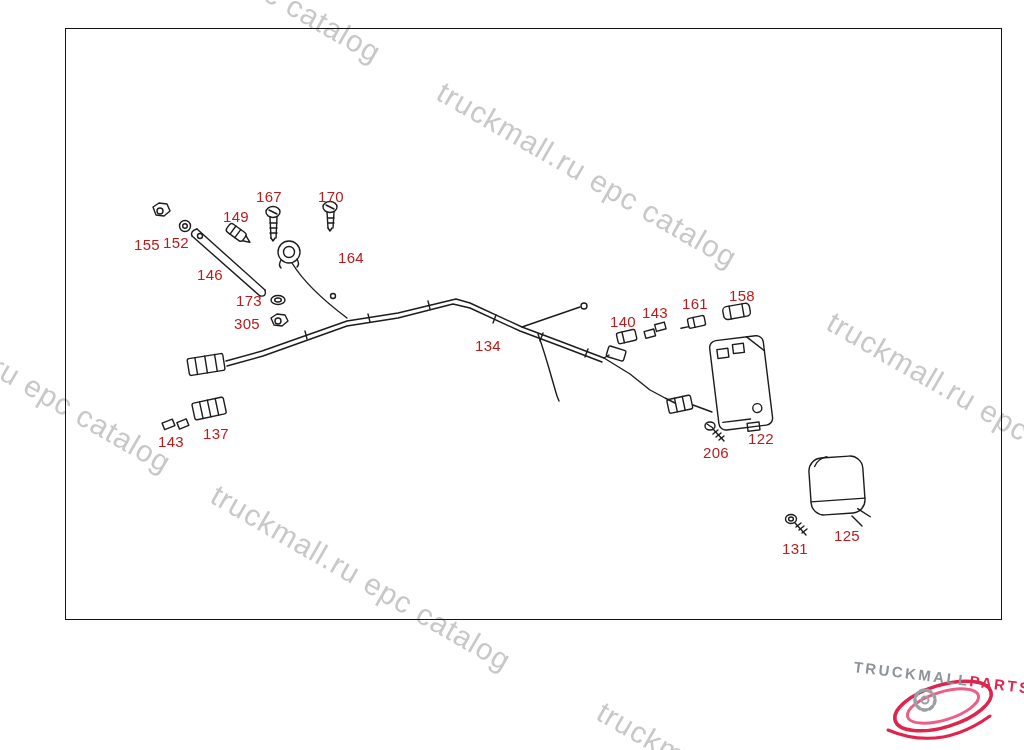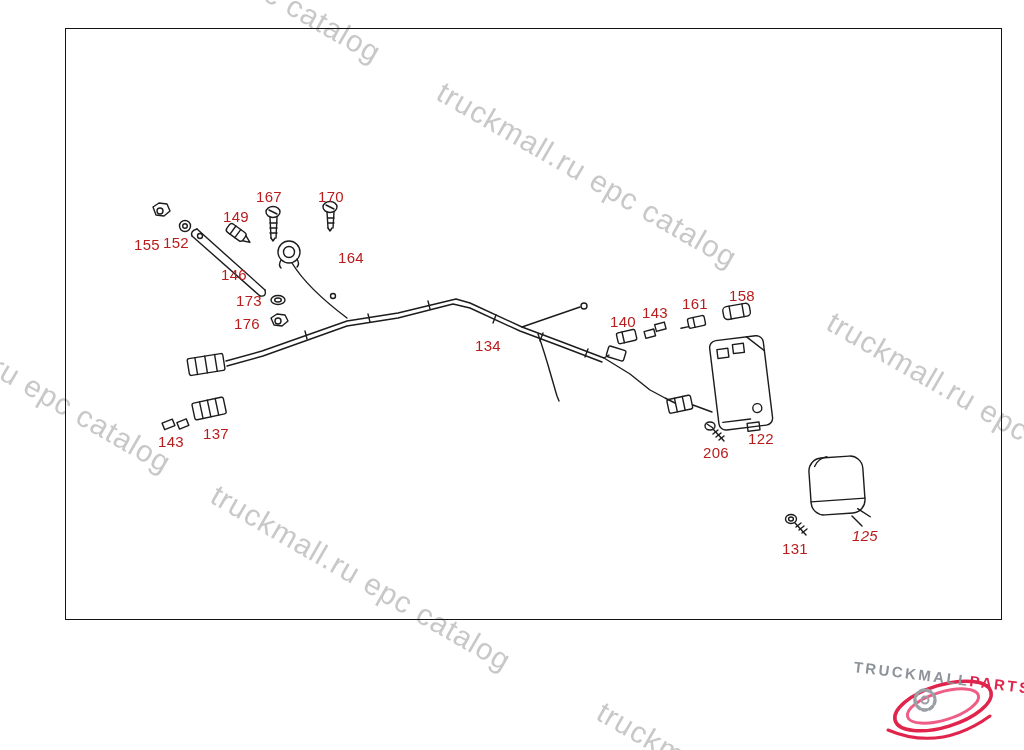--- a/index.html
+++ b/index.html
@@ -227,33 +227,33 @@
     </svg>
   </div>
 
   <div class="labels-layer">
       <div class="part-label" style="left: 147px; top: 244px;">155</div>
       <div class="part-label" style="left: 176px; top: 242px;">152</div>
       <div class="part-label" style="left: 236px; top: 216px;">149</div>
       <div class="part-label" style="left: 269px; top: 196px;">167</div>
       <div class="part-label" style="left: 331px; top: 196px;">170</div>
       <div class="part-label" style="left: 319px; top: 257px; margin-left: 32px;">164</div>
-      <div class="part-label" style="left: 210px; top: 274px; margin-left: 24px;">146</div>
+      <div class="part-label" style="left: 210px; top: 274px;">146</div>
       <div class="part-label" style="left: 249px; top: 300px;">173</div>
-      <div class="part-label" style="left: 247px; top: 323px;">176</div>
+      <div class="part-label" style="left: 247px; top: 323px;">305</div>
       <div class="part-label" style="left: 488px; top: 345px;">134</div>
       <div class="part-label" style="left: 623px; top: 321px;">140</div>
       <div class="part-label" style="left: 655px; top: 312px;">143</div>
       <div class="part-label" style="left: 695px; top: 303px;">161</div>
       <div class="part-label" style="left: 742px; top: 295px;">158</div>
       <div class="part-label" style="left: 171px; top: 441px;">143</div>
       <div class="part-label" style="left: 216px; top: 433px; text-align: right;">137</div>
       <div class="part-label" style="left: 761px; top: 438px;">122</div>
       <div class="part-label" style="left: 716px; top: 452px;">206</div>
       <div class="part-label" style="left: 795px; top: 548px;">131</div>
-      <div class="part-label" style="left: 865px; top: 535px; font-style: italic;">125</div>
+      <div class="part-label" style="left: 847px; top: 535px;">125</div>
     </div>
 
   <div class="logo">
     <span class="gray">TRUCKMALL</span><span class="red">PARTS</span>
   </div>
 
 </div>
 
 </body></html>

